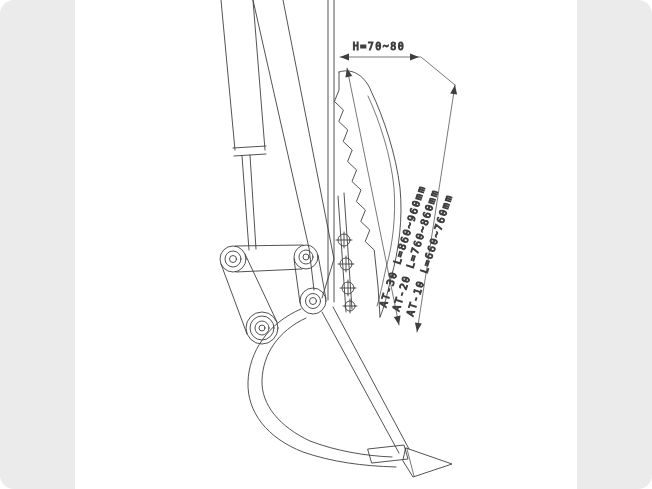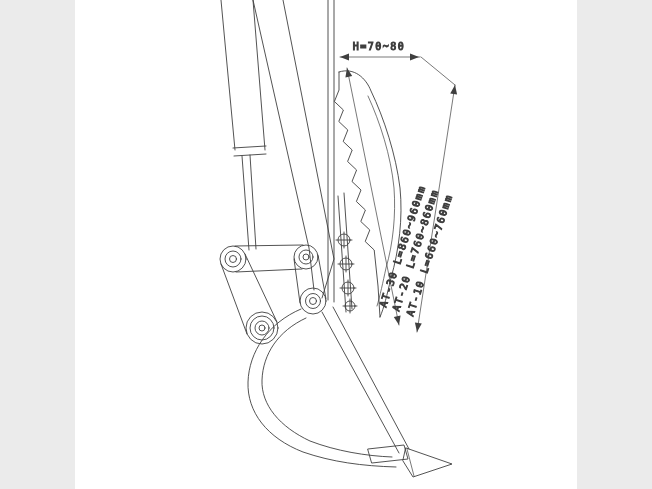--- a/index.html
+++ b/index.html
@@ -1,16 +1,16 @@
 <!DOCTYPE html>
 <html><head>
 <meta charset="utf-8">
 <style>
   html,body{margin:0;padding:0;}
-  .canvas{position:relative;width:652px;height:489px;background:#ebebeb;overflow:hidden;}
+  .canvas{position:relative;width:652px;height:489px;background:#ebebeb;overflow:hidden;border-radius:14px;}
   .panel{position:absolute;left:75px;top:0;width:502px;height:489px;}
   svg{position:absolute;left:0;top:0;}
   svg path, svg line, svg circle{fill:none;stroke-width:0.9;stroke-linejoin:round;stroke-linecap:round;}
   svg text{font-family:"DejaVu Sans Mono","Liberation Mono",monospace;font-size:10px;fill:#333;letter-spacing:1.5px;}
   .arrow{stroke:none;}
   .thin{stroke-width:0.7;}
 </style>
 </head>
 <body>
 

